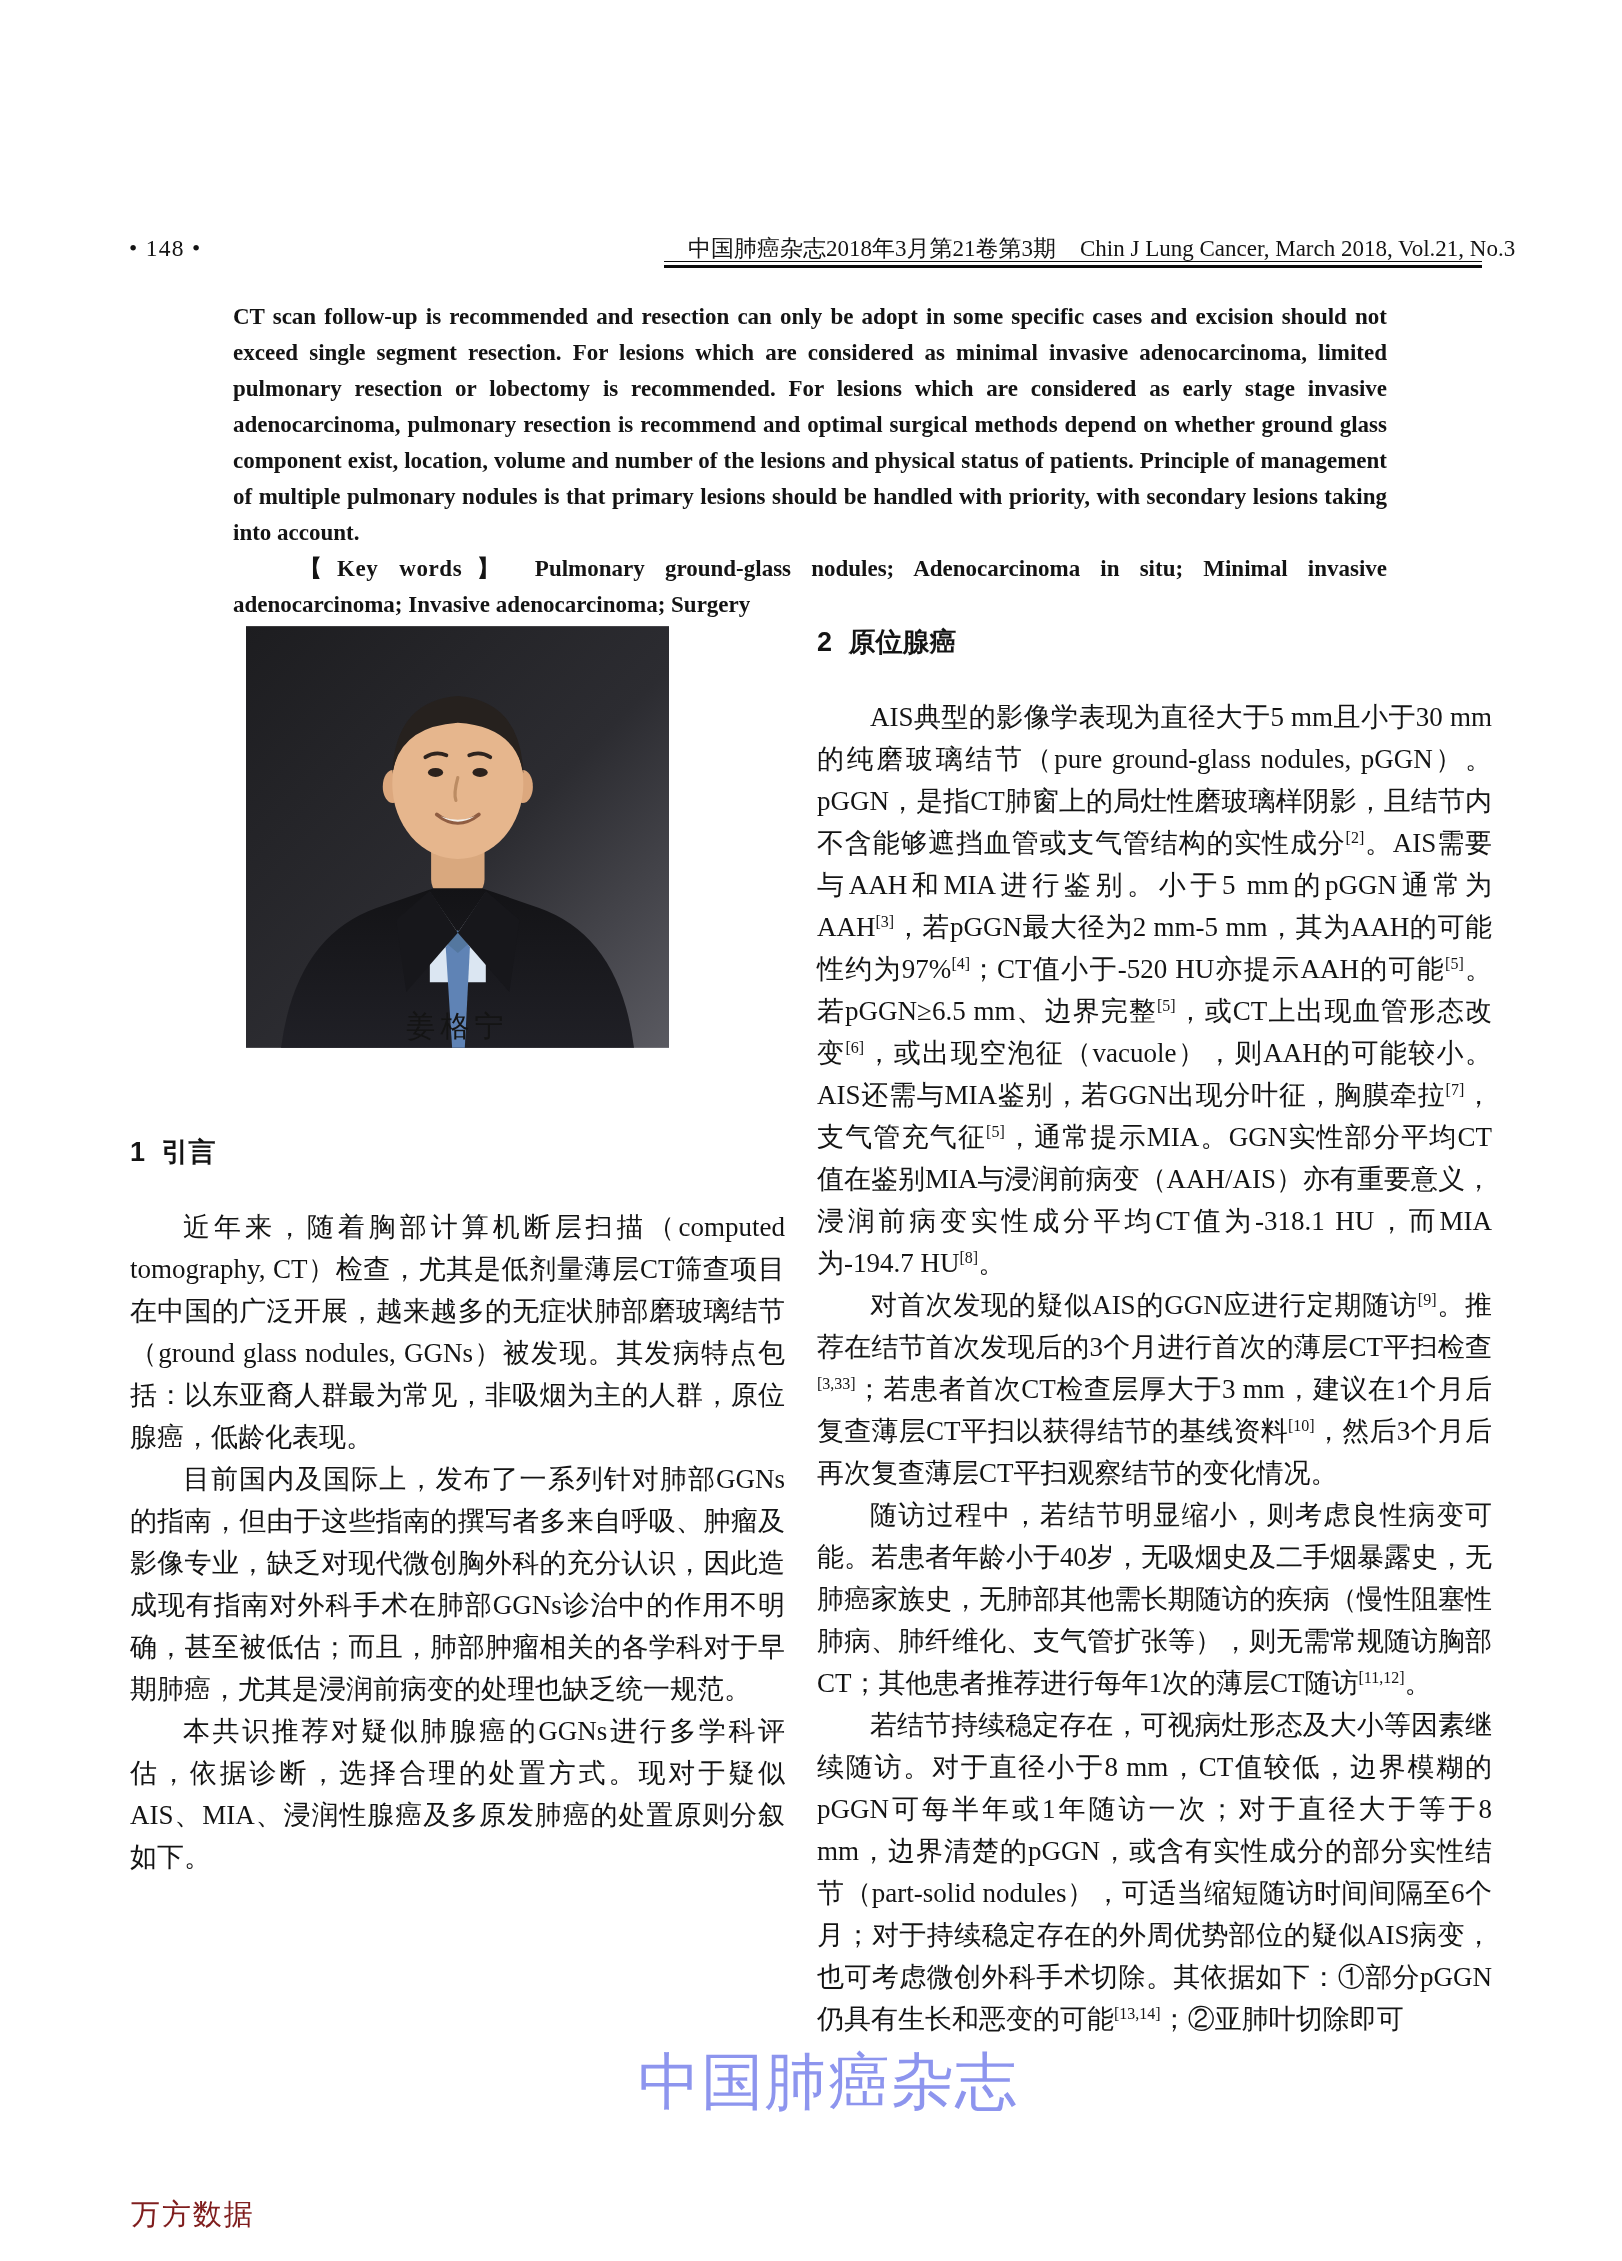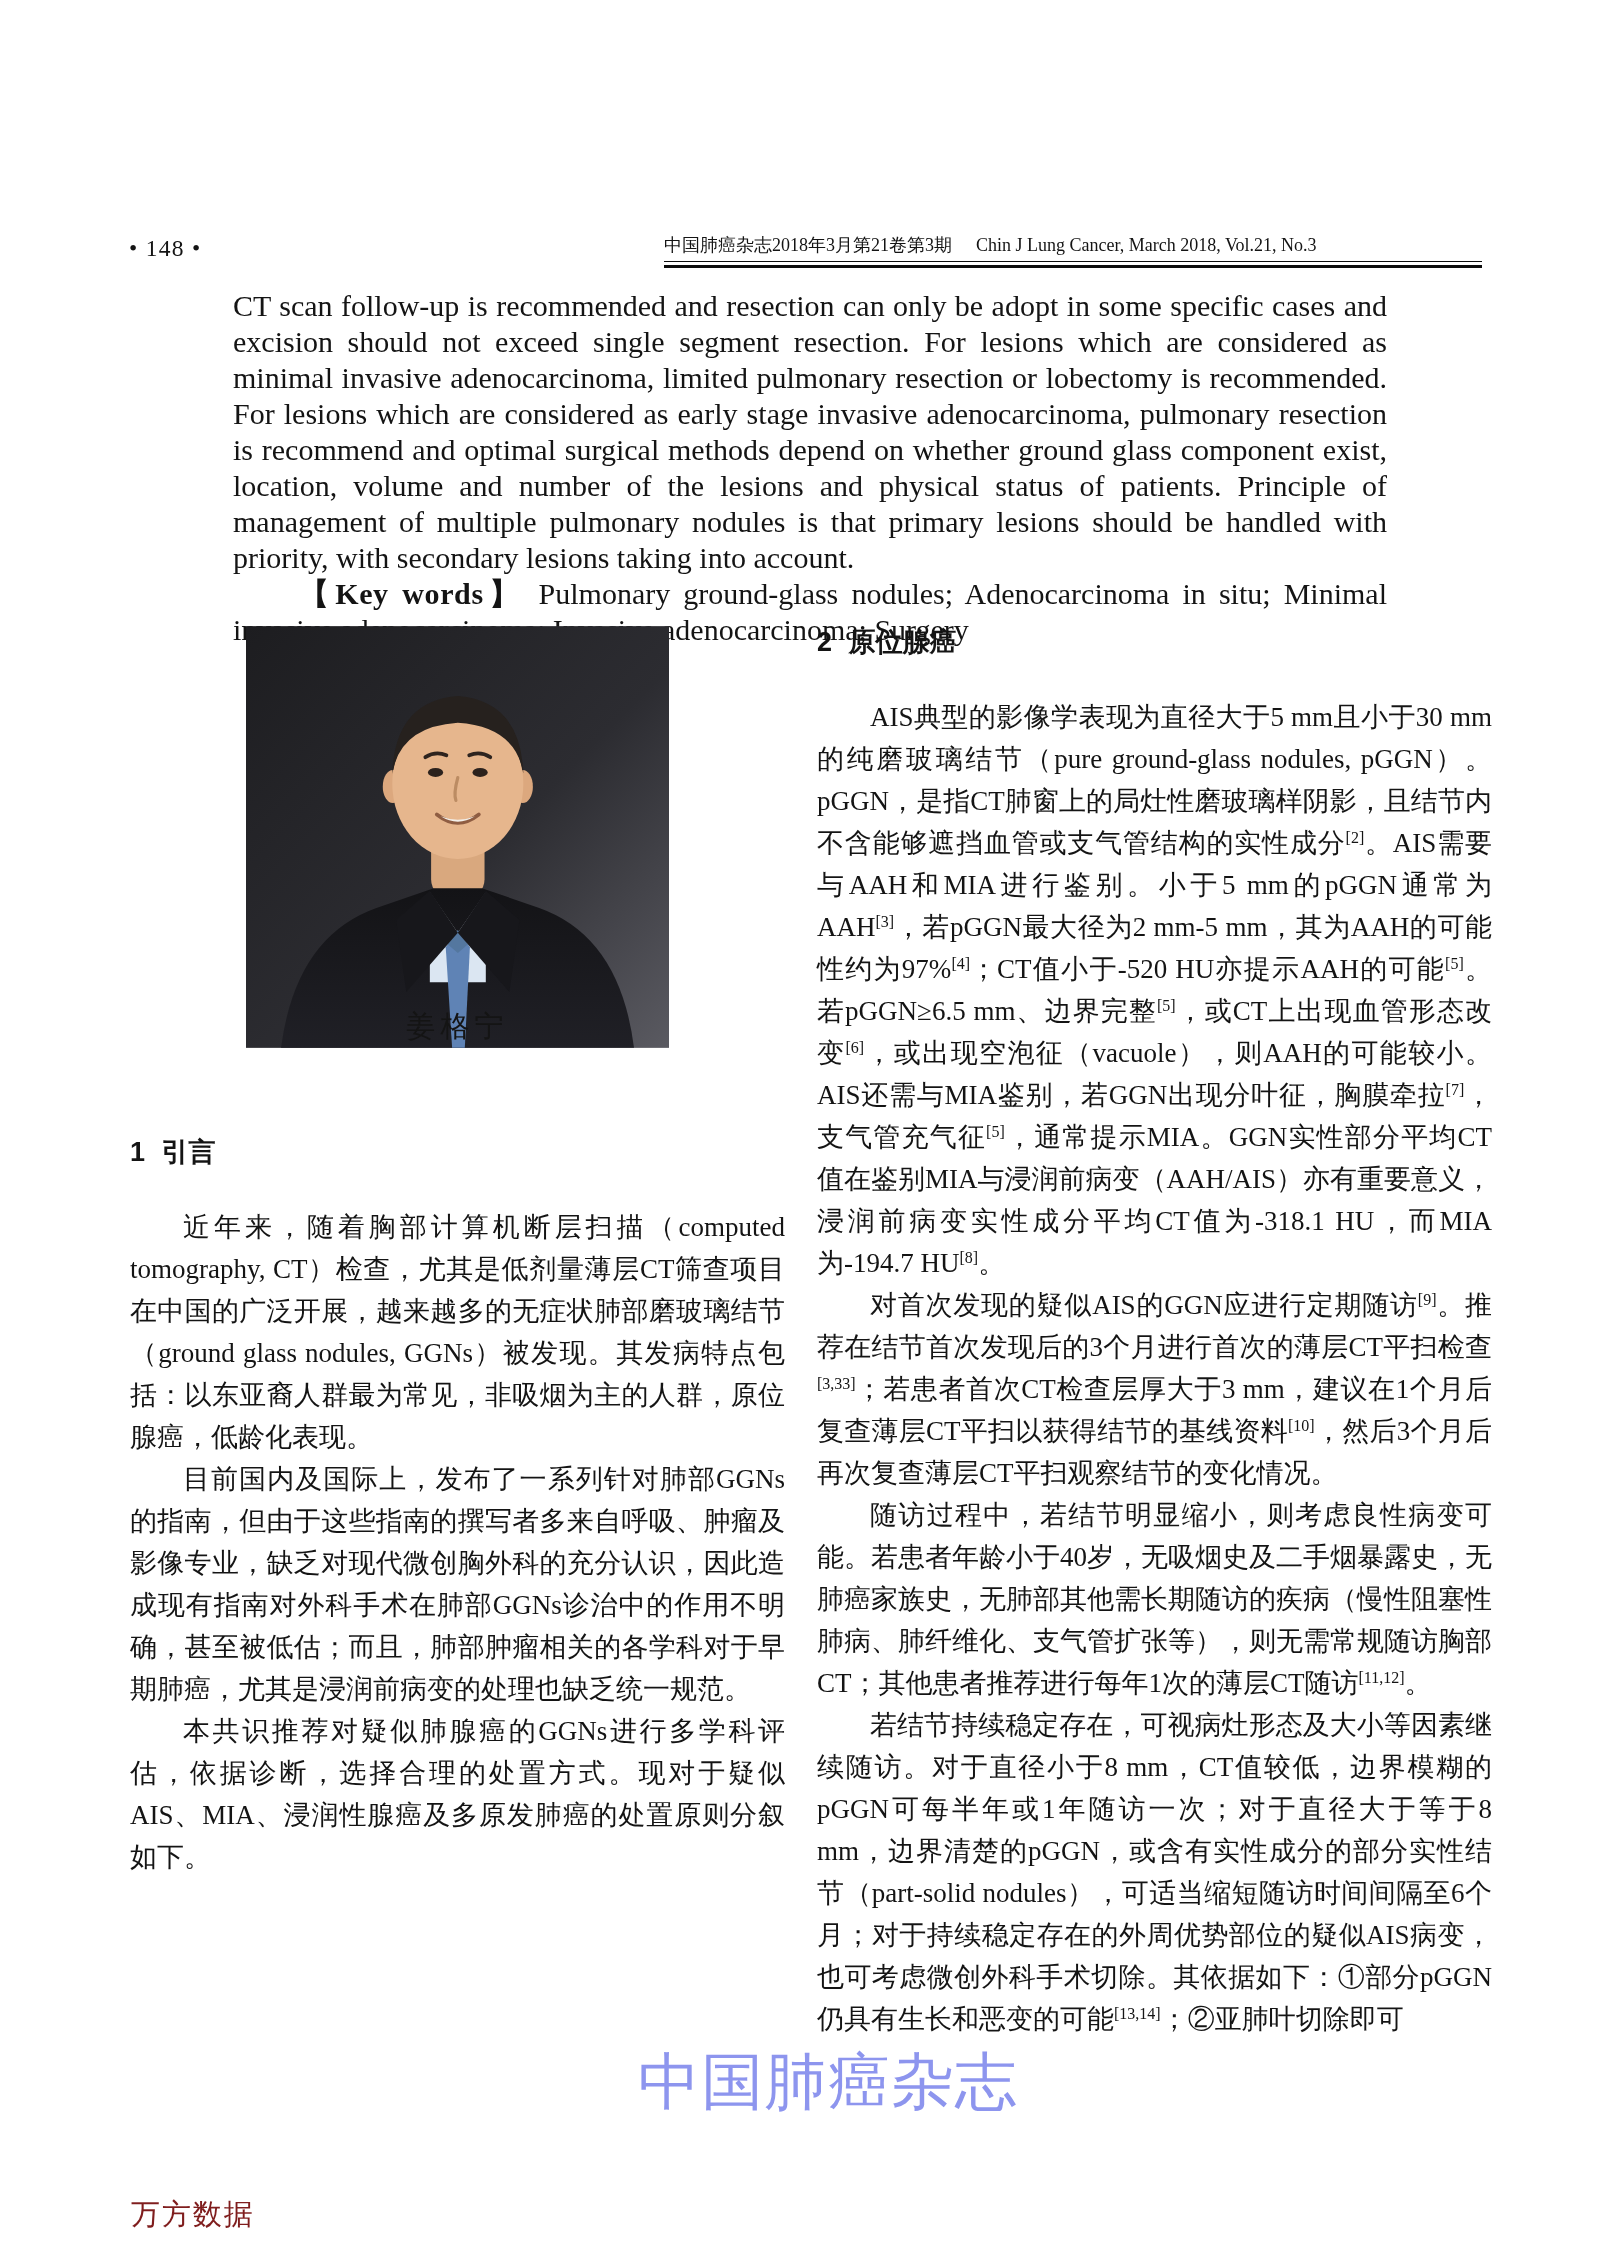--- a/index.html
+++ b/index.html
@@ -14,43 +14,44 @@
   }
   .page-number {
     position: absolute;
     left: 129px; top: 235px;
     font-size: 23.5px;
     letter-spacing: 1.3px;
     z-index: 2;
   }
   .journal-line {
     position: absolute;
-    left: 664px; top: 233px;
+    left: 688px; top: 233px;
     width: 827px;
-    font-size: 18px;
+    font-size: 23px;
     white-space: nowrap;
     z-index: 2;
   }
   .journal-line .jen { margin-left: 24px; }
   .header-rule {
     position: absolute;
     left: 664px; top: 261px;
     width: 818px; height: 3.2px;
     border-top: 1.9px solid #0d0d0d;
     border-bottom: 3.8px solid #0d0d0d;
     z-index: 2;
   }
   .abstract {
     position: absolute;
-    left: 233px; top: 288px;
+    left: 233px; top: 299px;
     width: 1154px;
-    font-size: 30px;
+    font-size: 23px;
     line-height: 36px;
     text-align: justify;
     z-index: 2;
+    font-weight: bold;
   }
   .abstract p { margin: 0; }
   .abs-keywords { text-indent: 66px; }
   .abs-keywords b { letter-spacing: 0.6px; }
 
   .portrait {
     position: absolute;
     left: 246px; top: 626px;
     width: 423px; height: 422px;
     z-index: 2;

